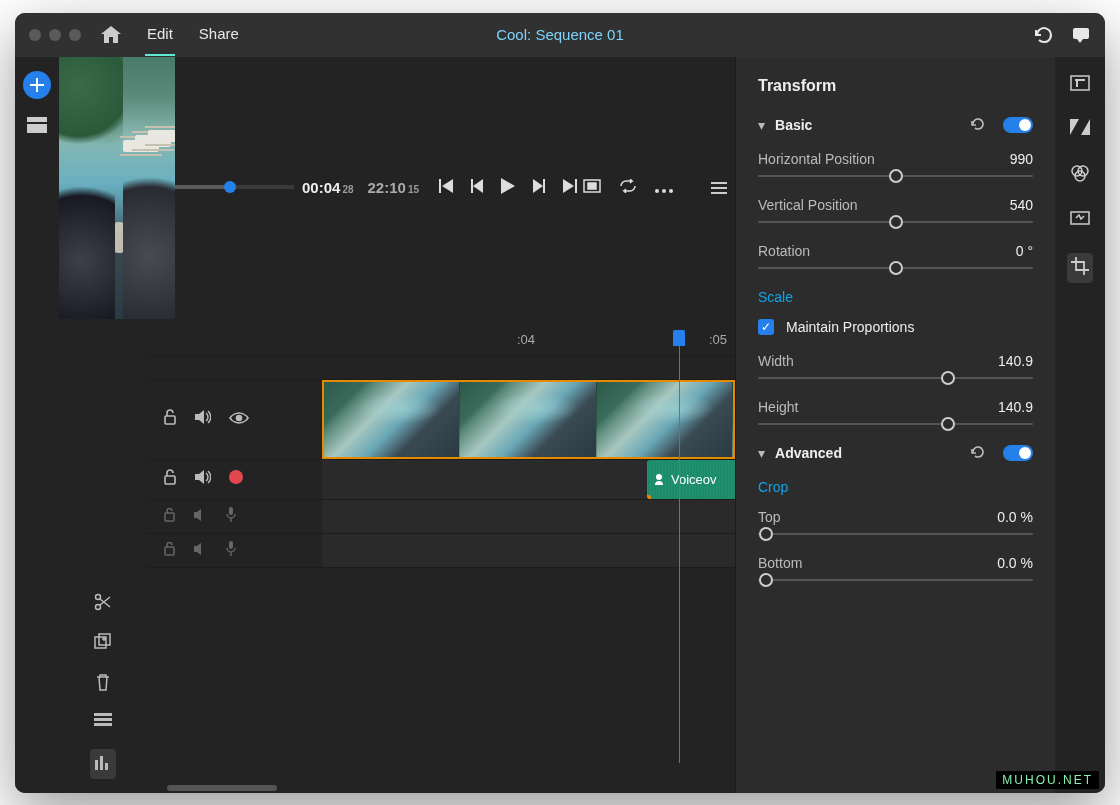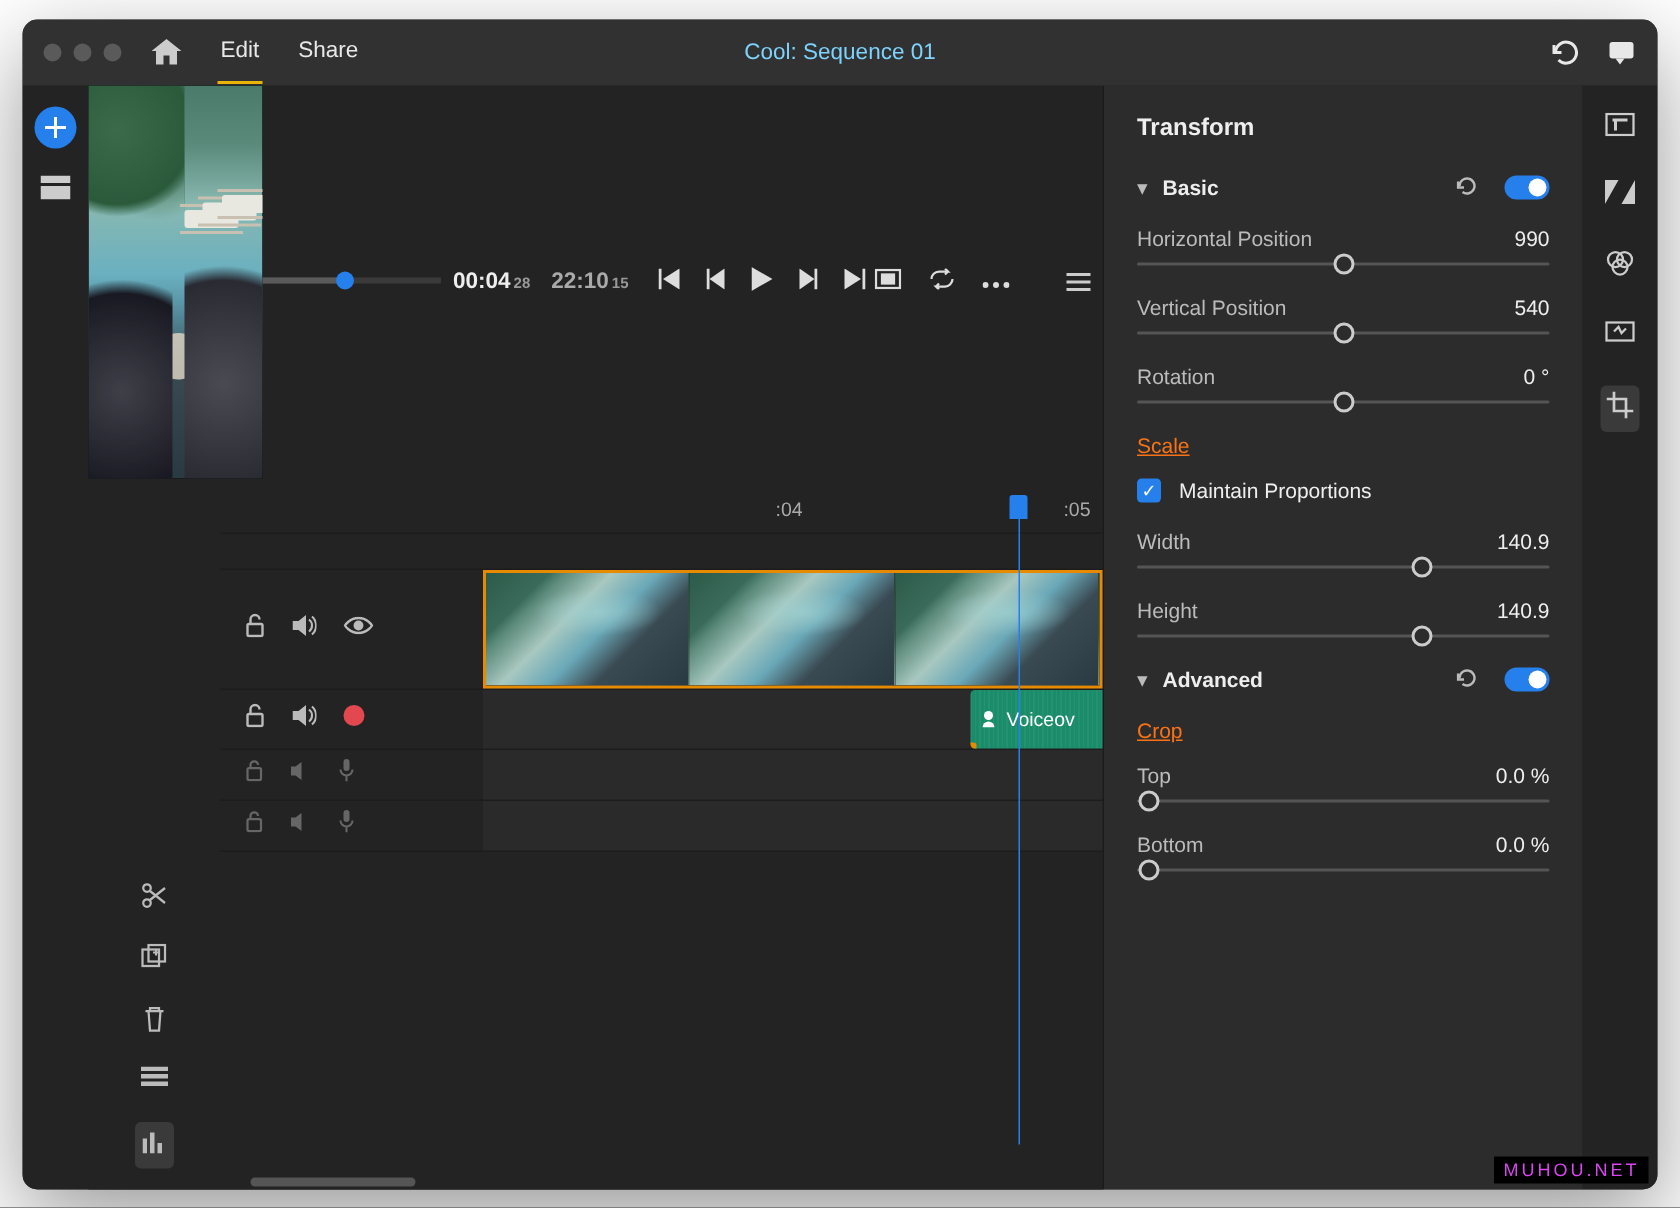--- a/index.html
+++ b/index.html
@@ -6,21 +6,21 @@
 body { background:#fff; display:flex; align-items:center; justify-content:center; min-height:805px; }
 .window { width:1090px; height:780px; background:#232323; border-radius:10px; overflow:hidden; display:flex; flex-direction:column; box-shadow:0 20px 60px rgba(0,0,0,.4); position:relative; }
 
 
 .titlebar { height:44px; background:#313131; display:flex; align-items:center; padding:0 14px; position:relative; }
 .traffic { display:flex; gap:8px; }
 .dot { width:12px; height:12px; border-radius:50%; background:#5a5a5a; }
 .home { margin-left:20px; color:#ccc; font-size:20px; }
 .tabs { display:flex; gap:22px; margin-left:24px; }
 .tab { color:#e8e8e8; font-size:15px; padding:12px 2px; cursor:pointer; }
-.tab.active { border-bottom:2px solid #eab308; }
+.tab.active { border-bottom:2px solid #5eead4; }
 .title { position:absolute; left:50%; transform:translateX(-50%); color:#7dd3fc; font-size:15px; }
 .tb-right { margin-left:auto; display:flex; gap:18px; color:#e8e8e8; }
 .tb-right svg,.home svg { display:block; }
 
 
 .body { flex:1; display:flex; min-height:0; }
 
 .left { width:44px; background:#232323; display:flex; flex-direction:column; align-items:center; padding-top:14px; gap:18px; }
 .addbtn { width:28px; height:28px; border-radius:50%; background:#2680eb; display:flex; align-items:center; justify-content:center; color:#fff; font-size:20px; cursor:pointer; }
 .left-ico { color:#ccc; cursor:pointer; }
@@ -34,21 +34,21 @@
 .section-head .caret { color:#bbb; }
 .section-head .name { font-weight:600; color:#eee; flex:1; }
 .section-head .reset { color:#bbb; margin-right:6px; cursor:pointer; }
 .toggle { width:30px; height:16px; background:#2680eb; border-radius:8px; position:relative; cursor:pointer; }
 .toggle::after { content:""; position:absolute; right:2px; top:2px; width:12px; height:12px; background:#fff; border-radius:50%; }
 .prop { margin-bottom:20px; }
 .prop-row { display:flex; justify-content:space-between; color:#bbb; margin-bottom:8px; }
 .prop-row .val { color:#eee; }
 .slider { height:2px; background:#555; position:relative; border-radius:1px; }
 .slider .thumb { position:absolute; top:-6px; width:14px; height:14px; border:2px solid #ccc; background:#2c2c2c; border-radius:50%; transform:translateX(-50%); }
-.scale-lbl { color:#f97316; margin:8px 0 14px;text-decoration:underline; }
+.scale-lbl { color:#0ea5e9; margin:8px 0 14px; }
 .chk-row { display:flex; align-items:center; gap:12px; color:#eee; margin-bottom:18px; }
 .checkbox { width:16px; height:16px; background:#2680eb; border-radius:3px; display:flex; align-items:center; justify-content:center; color:#fff; font-size:12px; }
 
 
 .strip { width:50px; background:#232323; display:flex; flex-direction:column; align-items:center; padding-top:18px; gap:24px; color:#ccc; }
 .strip .sel { background:#3a3a3a; border-radius:4px; padding:4px; }
 
 
 .preview { display:flex; flex-direction:row; align-items:center; padding:0 0 6px 0; }
 .monitor { width:470px; height:262px; background:#000; overflow:hidden; position:relative; }
@@ -92,21 +92,21 @@
 .audioclip { position:absolute; right:0; top:0; bottom:0; width:88px; background:#1a8c6a; display:flex; align-items:center; gap:6px; color:#ffffff; font-size:13px; padding-left:6px; border-radius:3px 0 0 3px; overflow:hidden; }
 .audioclip .marker { position:absolute; left:-4px; bottom:-4px; width:8px; height:8px; background:#e68a00; border-radius:2px; }
 .audioclip::before { content:""; position:absolute; inset:0; background:repeating-linear-gradient(90deg,rgba(255,255,255,.15) 0 1px,transparent 1px 3px); opacity:.3; }
 
 .hscroll { height:10px; background:#232323; display:flex; align-items:center; padding:0 10px; }
 .hscroll .bar { width:110px; height:6px; background:#555; border-radius:3px; margin-left:10px; }
 
 .row.spacer { height:24px; }
 .row.spacer .lane { background:#232323; }
 
-.watermark { position:absolute; right:6px; bottom:4px; background:#000; color:#d946ef; font-size:12px; letter-spacing:2px; padding:2px 6px; }
+.watermark { position:absolute; right:6px; bottom:4px; background:#000; color:#86efac; font-size:12px; letter-spacing:2px; padding:2px 6px; }
 
 .rec { width:14px; height:14px; background:#e34850; border-radius:50%; display:inline-block; }
 
 
 .scene { position:absolute; inset:0; background:linear-gradient(180deg,#4a7a6a 0%,#5a8a7a 15%,#88b8b0 30%,#6ab0c0 48%,#5a98a8 55%,#3a4a52 72%,#2a3a42 100%); }
 .scene .foliage { position:absolute; top:0; left:0; width:55%; height:38%; background:radial-gradient(circle at 30% 30%,#3a6a4a 0%,#2a5a3a 60%,transparent 70%),radial-gradient(circle at 70% 50%,#3a6a4a 0%,transparent 60%); }
 .scene .rocks-l { position:absolute; bottom:0; left:0; width:48%; height:55%; background:radial-gradient(circle at 40% 60%,#4a4a52 0%,#2a2a32 70%,transparent 80%); filter:contrast(1.2); }
 .scene .rocks-r { position:absolute; bottom:0; right:0; width:45%; height:60%; background:radial-gradient(circle at 50% 60%,#4a4a52 0%,#2a2a32 70%,transparent 80%); }
 .scene .beach { position:absolute; bottom:25%; left:38%; width:28%; height:12%; background:#d8d0c0; border-radius:50%; transform:rotate(-8deg); opacity:.85; }
 .scene .boat { position:absolute; width:36px; height:12px; background:#e8e8e0; border-radius:2px; }

